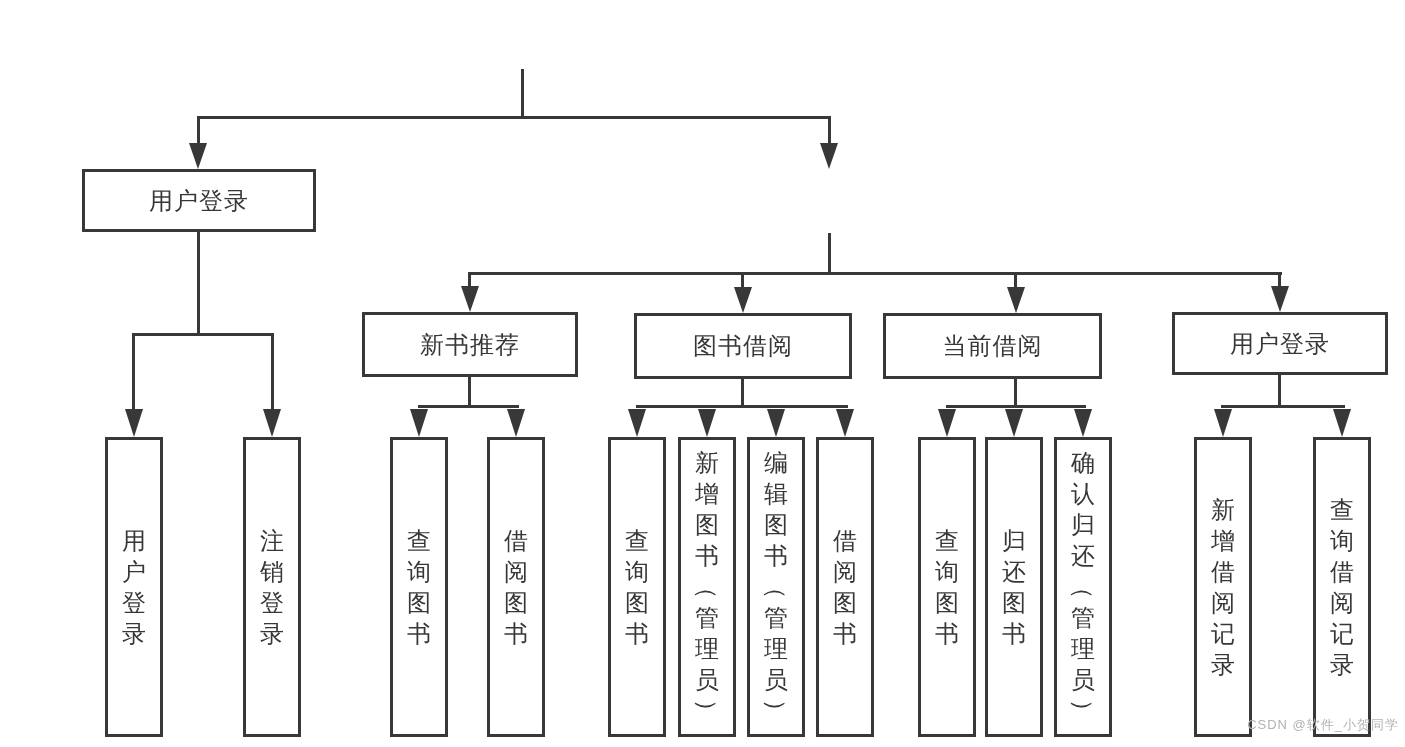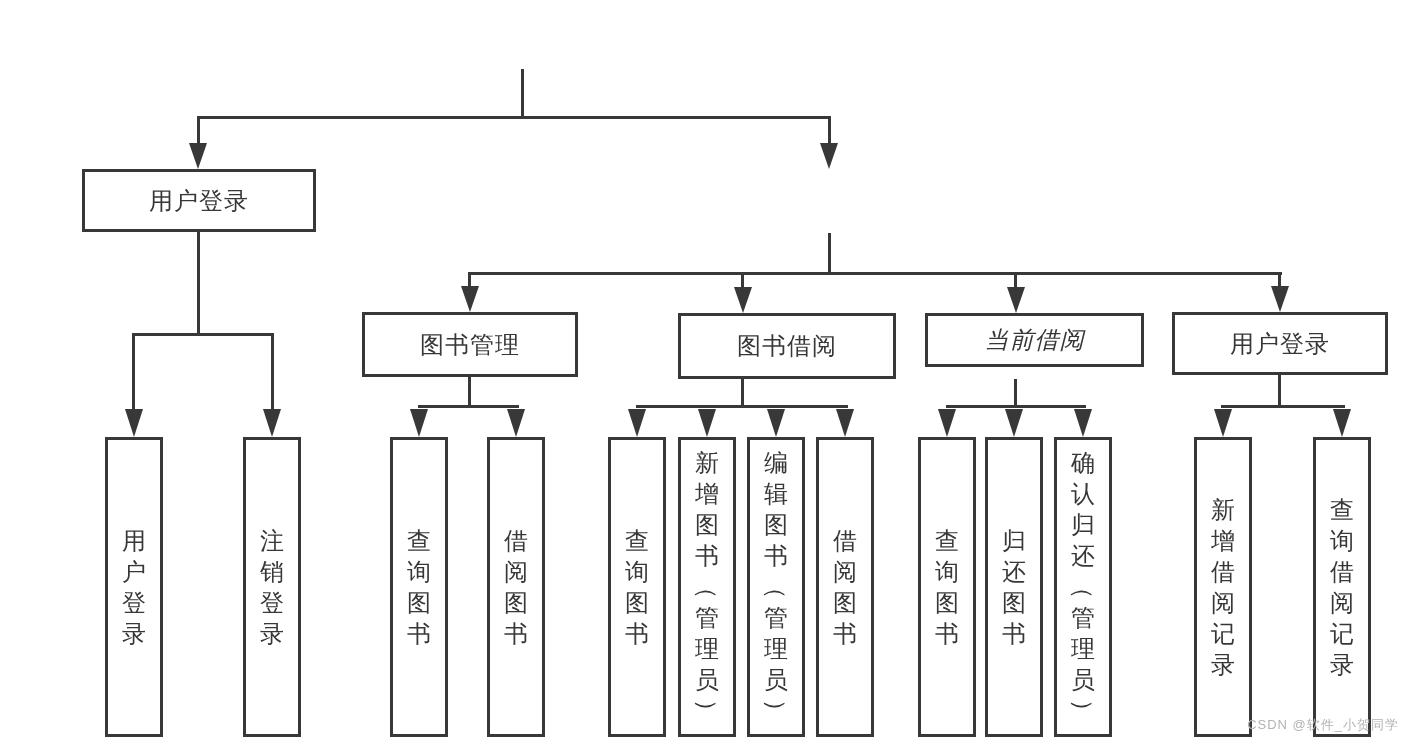--- a/index.html
+++ b/index.html
@@ -61,26 +61,26 @@
 <body>
 
 <div id="canvas">
 
 
   <div class="box" style="left:82px;top:169px;width:234px;height:63px;">
     <span>用户登录</span>
   </div>
 
   <div class="box" style="left:362px;top:312px;width:216px;height:65px;">
-    <span>图书管理</span>
-  </div>
-  <div class="box" style="left:634px;top:313px;width:218px;height:66px;margin-left:44px;">
+    <span>新书推荐</span>
+  </div>
+  <div class="box" style="left:634px;top:313px;width:218px;height:66px;">
     <span>图书借阅</span>
   </div>
-  <div class="box" style="left:925px;top:313px;width:219px;height:54px;font-style:italic;">
+  <div class="box" style="left:883px;top:313px;width:219px;height:66px;">
     <span>当前借阅</span>
   </div>
   <div class="box" style="left:1172px;top:312px;width:216px;height:63px;">
     <span>用户登录</span>
   </div>
 
   <div class="leaf" style="left:105px;">
     <div class="vtext">
         <span>用</span>
         <span>户</span>

